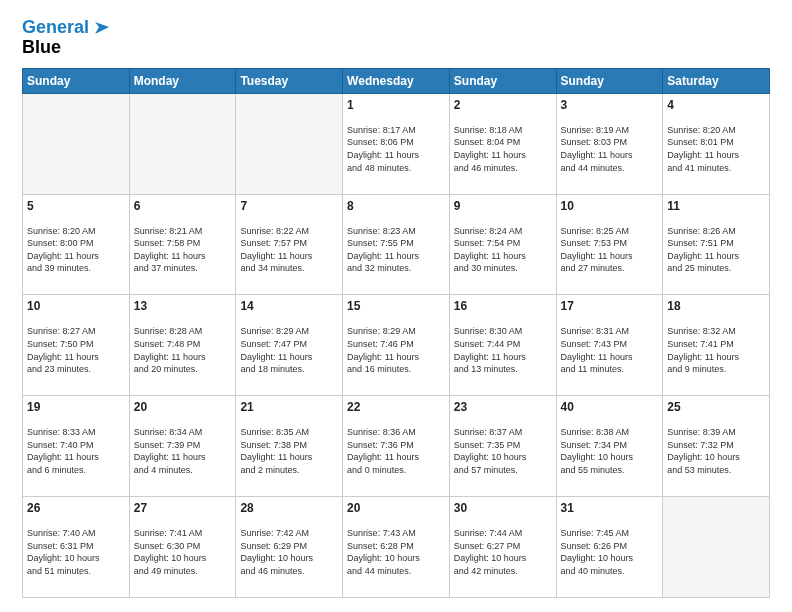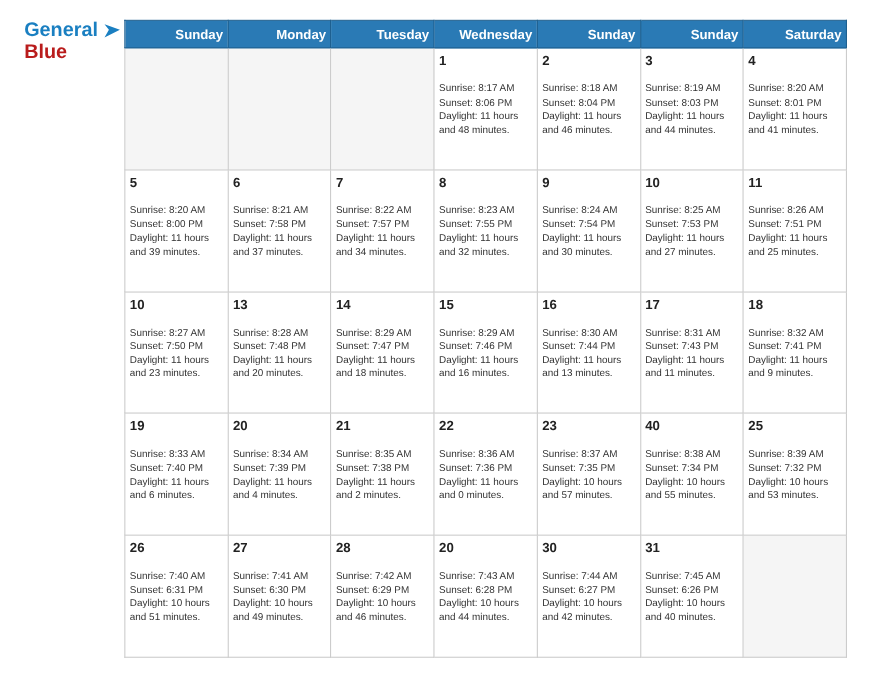--- a/index.html
+++ b/index.html
@@ -8,21 +8,21 @@
       background: #fff;
       width: 792px;
       height: 612px;
       overflow: hidden;
     }
     .page {
       width: 792px;
       height: 612px;
       padding: 18px 22px 14px 22px;
       display: flex;
-      flex-direction: row;
+      flex-direction: column;
     }
     .header {
       display: flex;
       justify-content: space-between;
       align-items: flex-start;
       margin-bottom: 10px;
     }
     .logo {
       display: flex;
       align-items: center;
@@ -62,21 +62,21 @@
       border-collapse: collapse;
       width: 100%;
       table-layout: fixed;
     }
     .calendar th {
       background: #2a7ab5;
       color: #fff;
       font-size: 12px;
       font-weight: bold;
       padding: 5px 4px;
-      text-align: right;
+      text-align: left;
       border: 1px solid #1e6090;
     }
     .calendar td {
       border: 1px solid #ccc;
       vertical-align: top;
       padding: 4px 4px 3px 4px;
       font-size: 9.5px;
       color: #333;
       height: 82px;
       width: 113px;
@@ -107,21 +107,21 @@
         <div style="display:flex;align-items:center;">
           <span class="logo-text">
             <span>General</span>
           </span>
 
           <svg class="logo-icon" viewBox="0 0 22 22" fill="none">
             <polygon points="4,6 18,11 4,18 8,11" fill="#1a7fc1"></polygon>
           </svg>
         </div>
         <div class="logo-text">
-          <span style="color:#b91c1c;">Blue</span>
+          <span style="color:#000000;">Blue</span>
         </div>
       </div>
     </div>
     <div class="title-block">
       <div class="month-title"></div>
       <div class="subtitle"></div>
     </div>
   </div>
 
   <table class="calendar">

